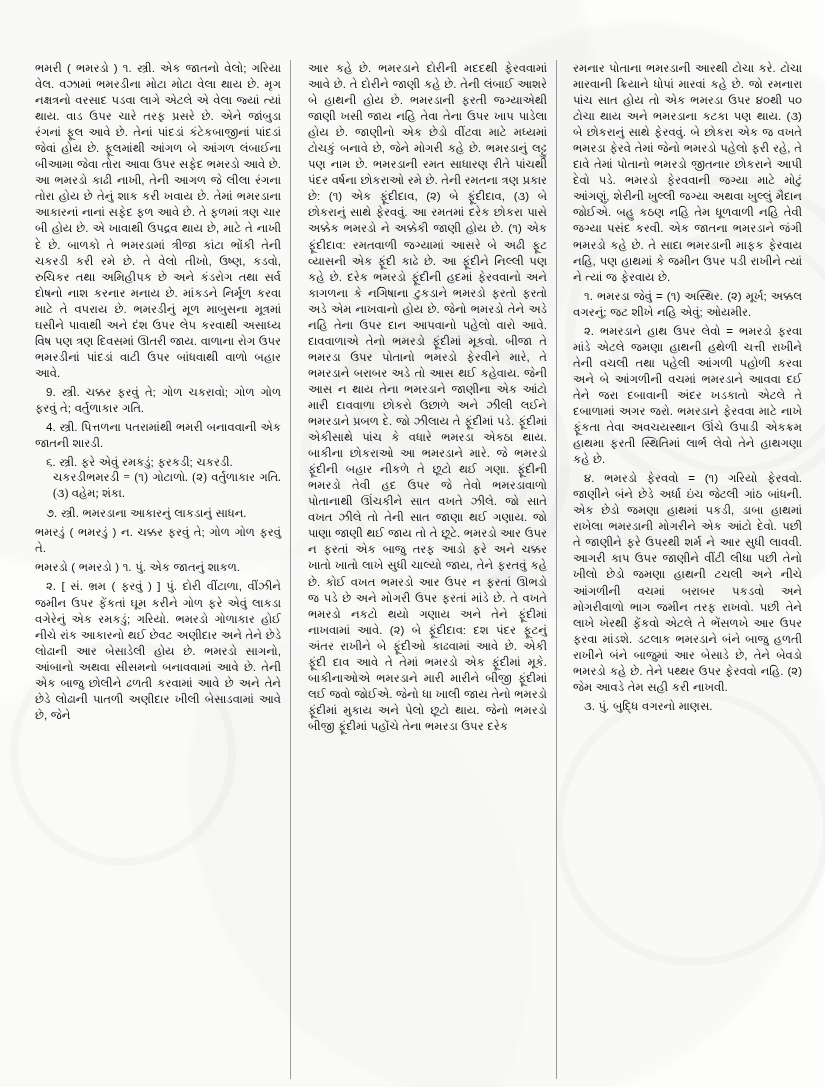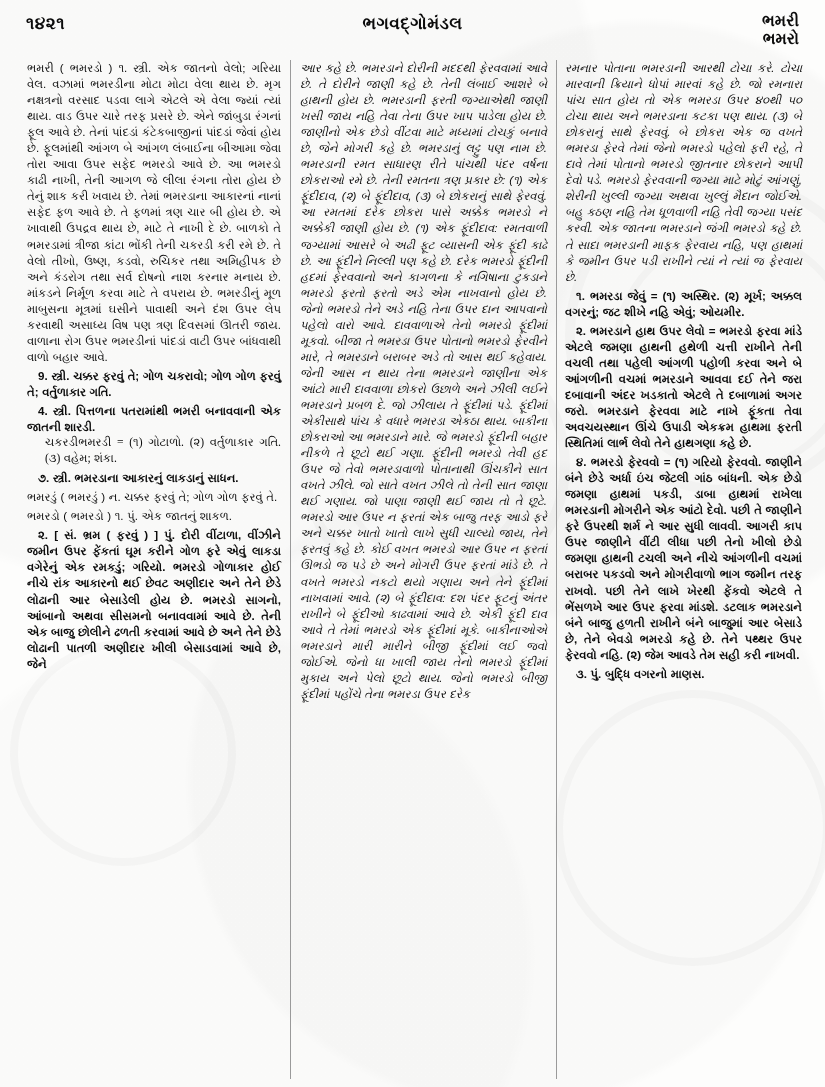--- a/index.html
+++ b/index.html
@@ -72,54 +72,47 @@
     line-height:16.05px;
     text-align:justify;
     text-justify:inter-word;
     word-spacing:0.4px;
   }
   .col + .col{border-left:1px solid #9a9a9a;}
   .col.c1{flex:0 0 272px;}
   .col.c2{flex:0 0 266px;}
   .col.c3{flex:1 1 auto;padding-left:8px;}
 
-  .para{margin:0 0 0 0;text-indent:0;}
-  .para.cont{text-indent:0;font-style:italic;}
-  .para.ind{text-indent:11px;font-weight:bold;}
+  .para{margin:0 0 0 8px;text-indent:0;}
+  .para.cont{text-indent:0;}
+  .para.ind{text-indent:11px;}
   .entry{margin-top:3px;}
   .entry.first{margin-top:0;}
   .deep{padding-left:18px;text-indent:0;font-family:Liberation Serif, serif;}
 </style>
 </head>
 <body>
 
 <div id="page">
 
   <div class="wm a"></div>
   <div class="wm b"></div>
   <div class="wm c"></div>
   <div class="wm d"></div>
   <div class="wm e"></div>
   <div class="wm f"></div>
 
-  <div id="header">
-    <div id="folio">૧૪૨૧</div>
-    <div id="runtitle">ભગવદ્ગોમંડલ</div>
-    <div id="runheads">
-      <span>ભમરી</span>
-      <span>ભમરો</span>
-    </div>
-  </div>
 
   <div id="columns">
 
     <div class="col c1">
       <p class="para entry first">ભમરી ( ભમરડો ) ૧. સ્ત્રી. એક જાતનો વેલો; ગરિયા વેલ. વઝામાં ભમરડીના મોટા મોટા વેલા થાય છે. મૃગ નક્ષત્રનો વરસાદ પડવા લાગે એટલે એ વેલા જ્યાં ત્યાં થાય. વાડ ઉપર ચારે તરફ પ્રસરે છે. એને જાંબુડા રંગનાં ફૂલ આવે છે. તેનાં પાંદડાં કંટેકબાજીનાં પાંદડાં જેવાં હોય છે. ફૂલમાંથી આંગળ બે આંગળ લંબાઈના બીઆમા જેવા તોરા આવા ઉપર સફેદ ભમરડો આવે છે. આ ભમરડો કાઢી નાખી, તેની આગળ જે લીલા રંગના તોરા હોય છે તેનું શાક કરી ખવાય છે. તેમાં ભમરડાના આકારનાં નાનાં સફેદ ફળ આવે છે. તે ફળમાં ત્રણ ચાર બી હોય છે. એ ખાવાથી ઉપદ્રવ થાય છે, માટે તે નાખી દે છે. બાળકો તે ભમરડામાં ત્રીજા કાંટા ભોંકી તેની ચકરડી કરી રમે છે. તે વેલો તીખો, ઉષ્ણ, કડવો, રુચિકર તથા અમિહીપક છે અને કંડરોગ તથા સર્વ દોષનો નાશ કરનાર મનાય છે. માંકડને નિર્મૂળ કરવા માટે તે વપરાય છે. ભમરડીનું મૂળ માબુસના મૂત્રમાં ઘસીને પાવાથી અને દંશ ઉપર લેપ કરવાથી અસાધ્ય વિષ પણ ત્રણ દિવસમાં ઊતરી જાય. વાળાના રોગ ઉપર ભમરડીનાં પાંદડાં વાટી ઉપર બાંધવાથી વાળો બહાર આવે.</p>
       <p class="para entry ind">9. સ્ત્રી. ચક્કર ફરવું તે; ગોળ ચકરાવો; ગોળ ગોળ ફરવું તે; વર્તુળાકાર ગતિ.</p>
       <p class="para entry ind">4. સ્ત્રી. પિત્તળના પતરામાંથી ભમરી બનાવવાની એક જાતની શારડી.</p>
+      <p class="para entry ind">૬. સ્ત્રી. ફરે એવું રમકડું; ફરકડી; ચકરડી.</p>
       <p class="para deep">ચકરડીભમરડી  =  (૧) ગોટાળો.  (૨) વર્તુળાકાર ગતિ. (૩) વહેમ; શંકા.</p>
       <p class="para entry ind">૭. સ્ત્રી. ભમરડાના આકારનું લાકડાનું સાધન.</p>
       <p class="para entry">ભમરડું ( ભમરડું ) ન. ચક્કર ફરવું તે; ગોળ ગોળ ફરવું તે.</p>
       <p class="para entry">ભમરડો ( ભમરડો ) ૧. પું. એક જાતનું શાકળ.</p>
       <p class="para entry ind">૨. [ સં. ભ્રમ ( ફરવું ) ] પું. દોરી વીંટાળા, વીંઝીને જમીન ઉપર ફેંકતાં ઘૂમ કરીને ગોળ ફરે એવું લાકડા વગેરેનું એક રમકડું; ગરિયો. ભમરડો ગોળાકાર હોઈ નીચે રાંક આકારનો થઈ છેવટ અણીદાર અને તેને છેડે લોઢાની આર બેસાડેલી હોય છે. ભમરડો સાગનો, આંબાનો અથવા સીસમનો બનાવવામાં આવે છે. તેની એક બાજુ છોલીને ઢળતી કરવામાં આવે છે અને તેને છેડે લોઢાની પાતળી અણીદાર ખીલી બેસાડવામાં આવે છે, જેને</p>
     </div>
 
     <div class="col c2">
       <p class="para cont">આર કહે છે. ભમરડાને દોરીની મદદથી ફેરવવામાં આવે છે. તે દોરીને જાણી કહે છે. તેની લંબાઈ આશરે બે હાથની હોય છે. ભમરડાની ફરતી જગ્યાએથી જાણી ખસી જાય નહિ તેવા તેના ઉપર ખાપ પાડેલા હોય છે. જાણીનો એક છેડો વીંટવા માટે મધ્યમાં ટોચકું બનાવે છે, જેને મોગરી કહે છે. ભમરડાનું લટ્ટુ પણ નામ છે. ભમરડાની રમત સાધારણ રીતે પાંચથી પંદર વર્ષના છોકરાઓ રમે છે. તેની રમતના ત્રણ પ્રકાર છે: (૧) એક ફૂંદીદાવ, (૨) બે ફૂંદીદાવ, (૩) બે છોકરાનું સાથે ફેરવવું. આ રમતમાં દરેક છોકરા પાસે અક્કેક ભમરડો ને અક્કેકી જાણી હોય છે. (૧) એક ફૂંદીદાવ: રમતવાળી જગ્યામાં આસરે બે અઢી ફૂટ વ્યાસની એક ફૂંદી કાઢે છે. આ ફૂંદીને નિલ્લી પણ કહે છે. દરેક ભમરડો ફૂંદીની હદમાં ફેરવવાનો અને કાગળના કે નગિષાના ટુકડાને ભમરડો ફરતો ફરતો અડે એમ નાખવાનો હોય છે. જેનો ભમરડો તેને અડે નહિ તેના ઉપર દાન આપવાનો પહેલો વારો આવે. દાવવાળાએ તેનો ભમરડો ફૂંદીમાં મૂકવો. બીજા તે ભમરડા ઉપર પોતાનો ભમરડો ફેરવીને મારે, તે ભમરડાને બરાબર અડે તો આસ થઈ કહેવાય. જેની આસ ન થાય તેના ભમરડાને જાણીના એક આંટો મારી દાવવાળા છોકરો ઉછાળે અને ઝીલી લઈને ભમરડાને પ્રબળ દે. જો ઝીલાય તે ફૂંદીમાં પડે. ફૂંદીમાં એકીસાથે પાંચ કે વધારે ભમરડા એકઠા થાય. બાકીના છોકરાઓ આ ભમરડાને મારે. જે ભમરડો ફૂંદીની બહાર નીકળે તે છૂટો થઈ ગણા. ફૂંદીની ભમરડો તેવી હદ ઉપર જે તેવો ભમરડાવાળો પોતાનાથી ઊંચકીને સાત વખતે ઝીલે. જો સાતે વખત ઝીલે તો તેની સાત જાણા થઈ ગણાય. જો પાણા જાણી થઈ જાય તો તે છૂટે. ભમરડો આર ઉપર ન ફરતાં એક બાજુ તરફ આડો ફરે અને ચક્કર ખાતો ખાતો લાખે સુધી ચાલ્યો જાય, તેને ફરતવું કહે છે. કોઈ વખત ભમરડો આર ઉપર ન ફરતાં ઊભડો જ પડે છે અને મોગરી ઉપર ફરતાં માંડે છે. તે વખતે ભમરડો નકટો થયો ગણાય અને તેને ફૂંદીમાં નાખવામાં આવે. (૨) બે ફૂંદીદાવ: દશ પંદર ફૂટનું અંતર રાખીને બે ફૂંદીઓ કાઢવામાં આવે છે. એકી ફૂંદી દાવ આવે તે તેમાં ભમરડો એક ફૂંદીમાં મૂકે. બાકીનાઓએ ભમરડાને મારી મારીને બીજી ફૂંદીમાં લઈ જવો જોઈએ. જેનો ધા ખાલી જાય તેનો ભમરડો ફૂંદીમાં મુકાય અને પેલો છૂટો થાય. જેનો ભમરડો બીજી ફૂંદીમાં પહોંચે તેના ભમરડા ઉપર દરેક</p>
     </div>

